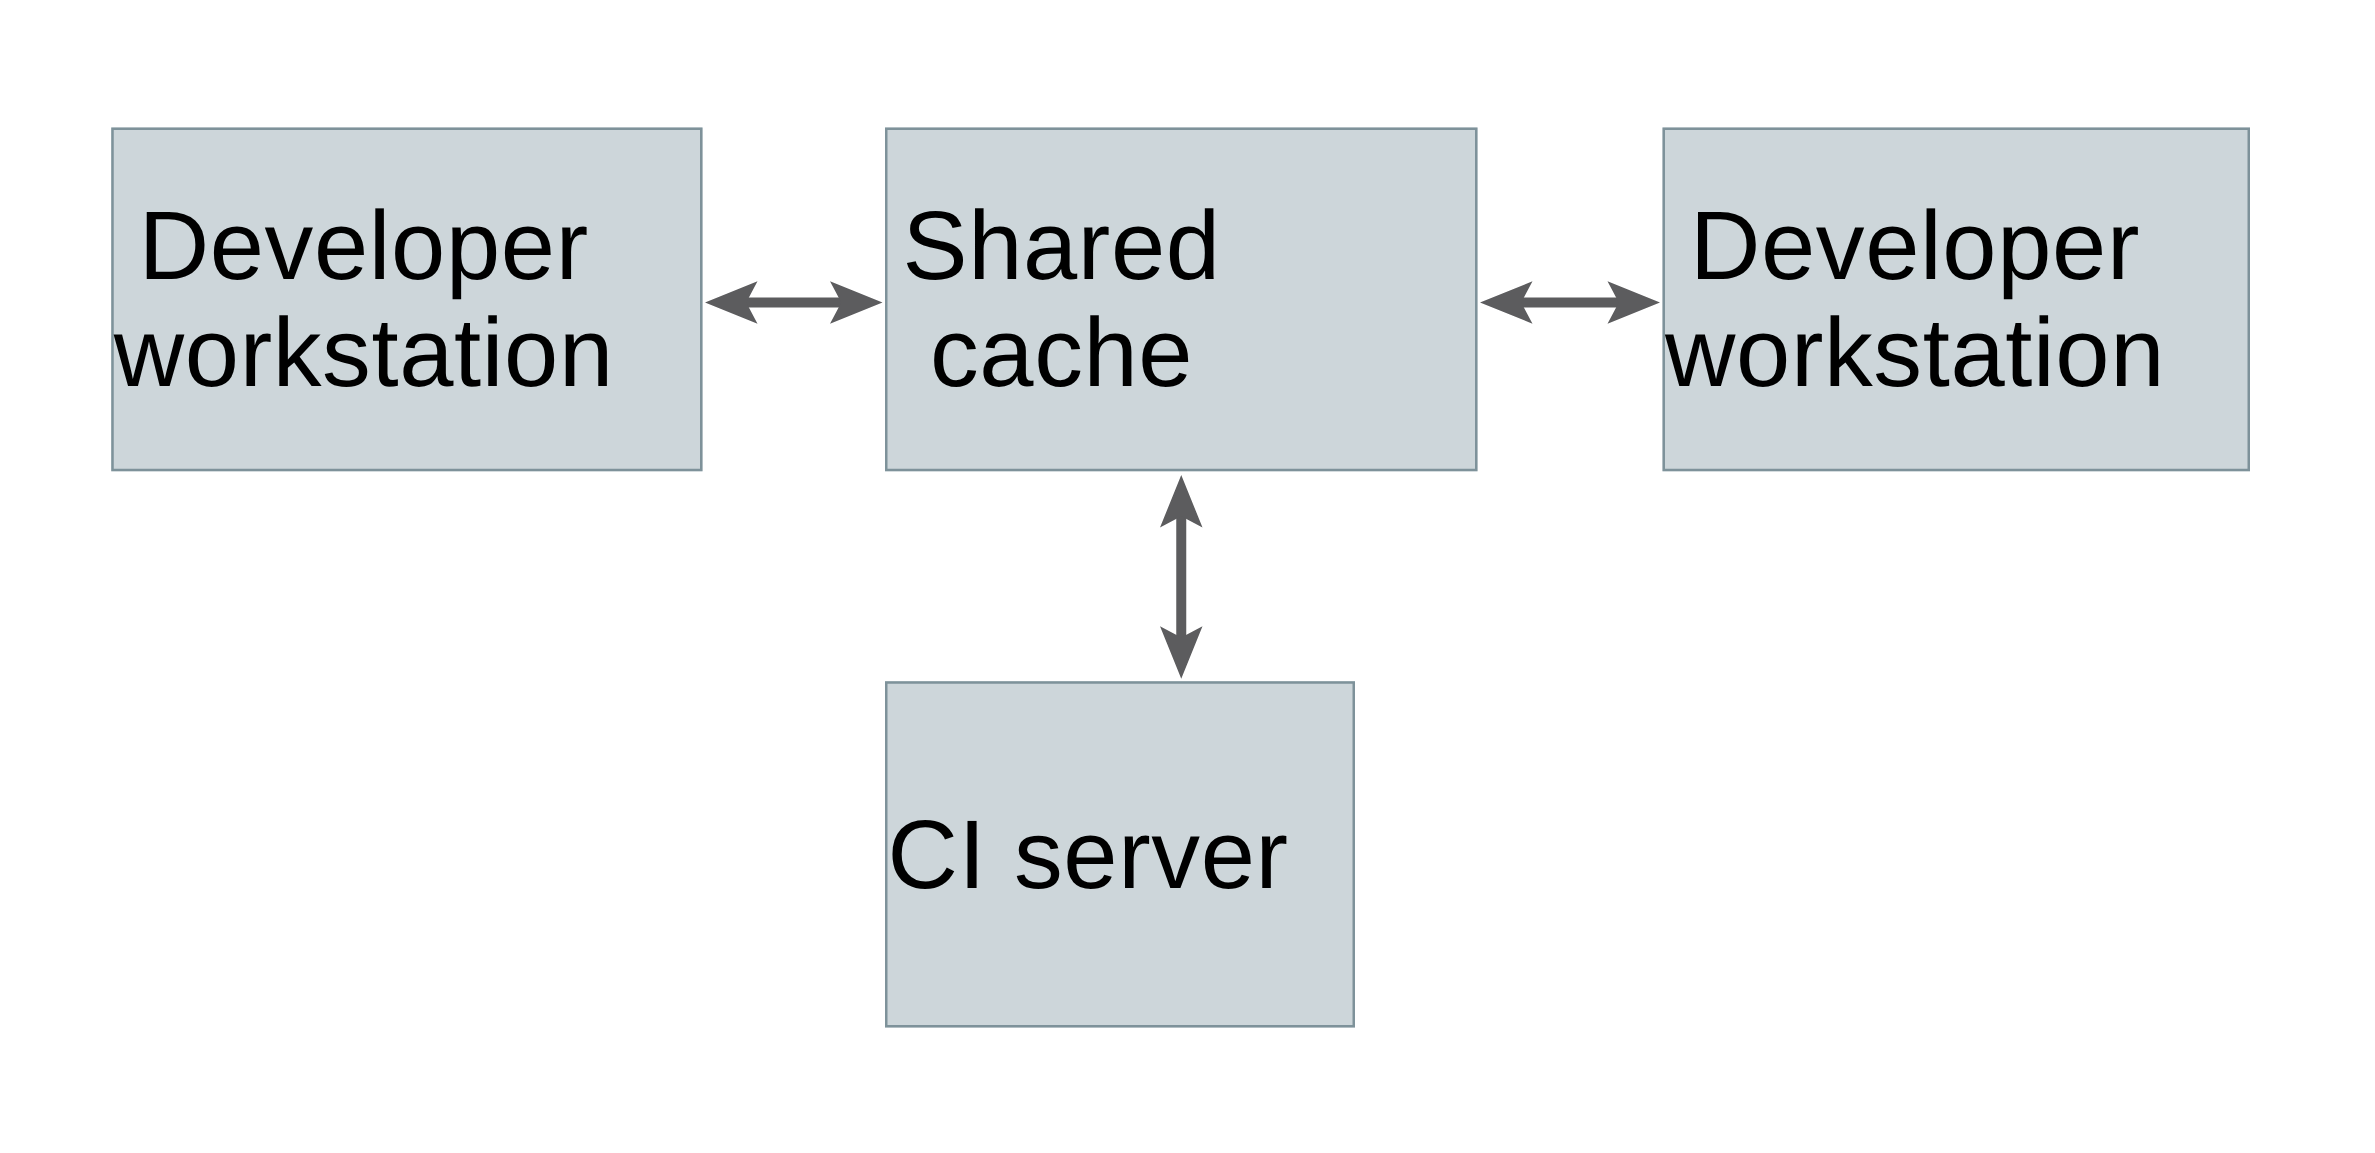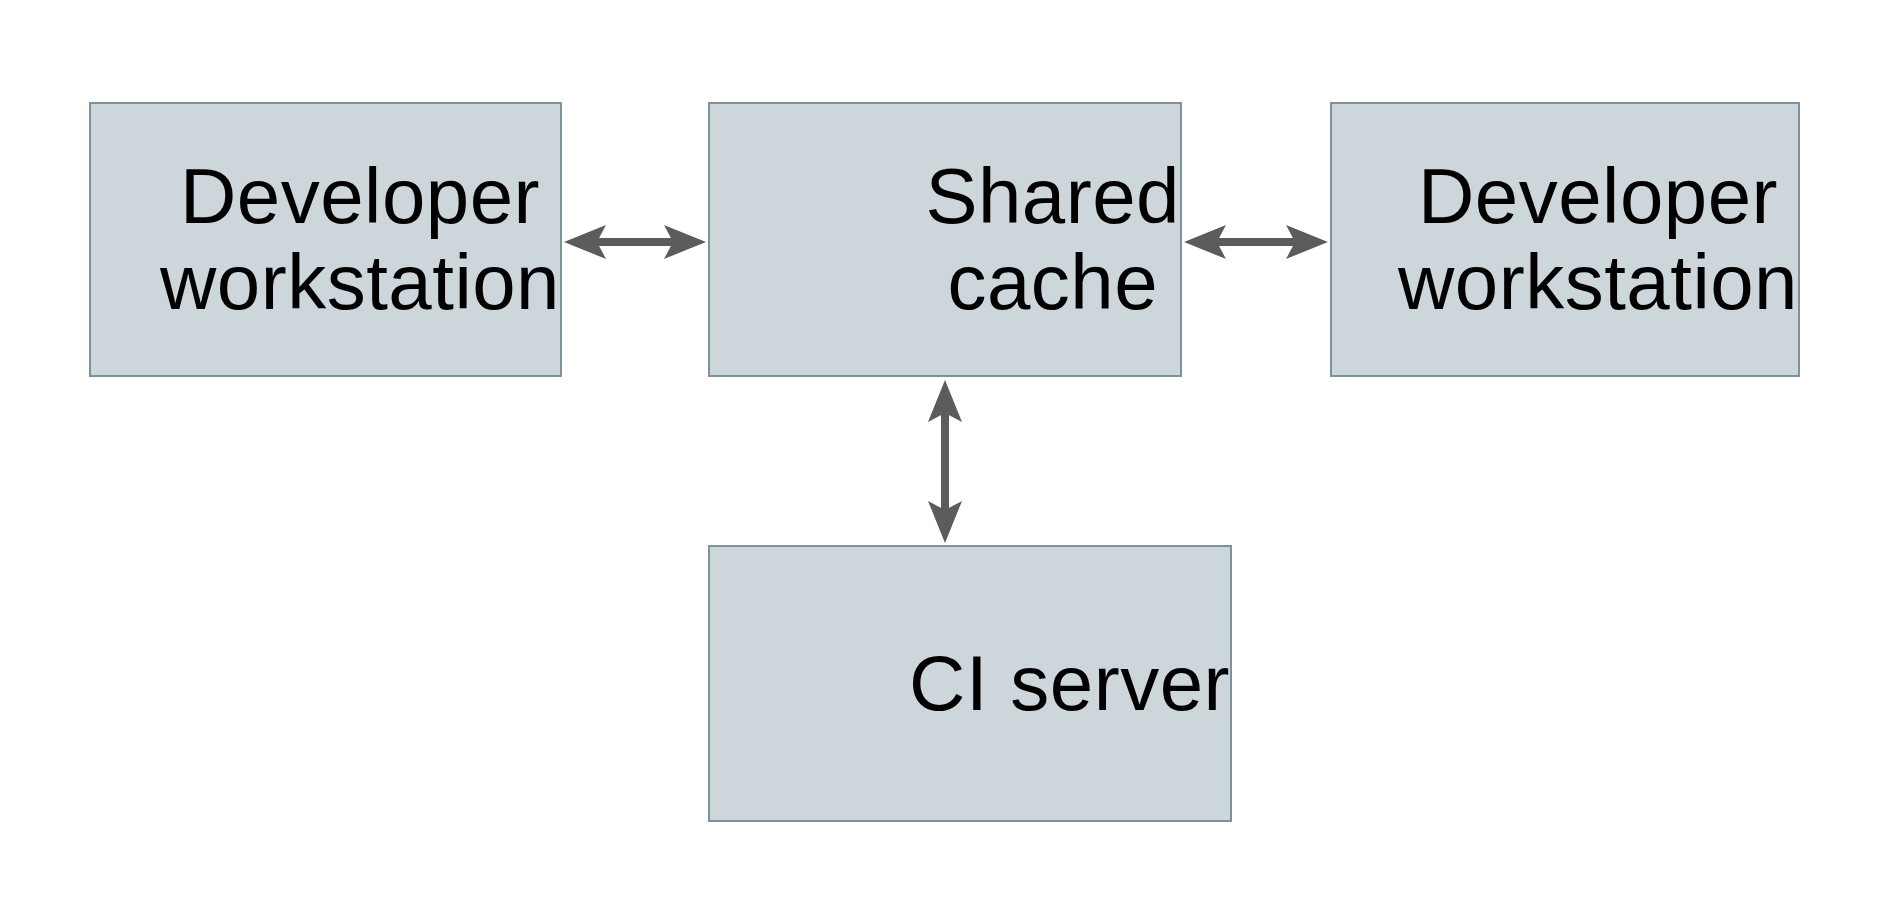--- a/index.html
+++ b/index.html
@@ -22,34 +22,34 @@
     width: 1900px;
     height: 922px;
     background: var(--background);
   }
   .node {
     position: absolute;
     background: var(--node-fill);
     border: 2px solid var(--node-border);
     display: flex;
     align-items: center;
-    justify-content: flex-end;
+    justify-content: flex-start;
   }
   .node-label {
     font-size: 78px;
     line-height: 1.1;
     color: var(--node-text);
     text-align: center;
     white-space: pre-line;
     letter-spacing: 0.5px;
   }
   #node-dev-left   { left:  89px; top: 102px; width: 473px; height: 275px; }
   #node-shared     { left: 708px; top: 102px; width: 474px; height: 275px; padding-left: 12px; }
   #node-dev-right  { left: 1330px; top: 102px; width: 470px; height: 275px; }
-  #node-ci         { left: 708px; top: 545px; width: 524px; height: 277px; }
+  #node-ci         { left: 708px; top: 545px; width: 376px; height: 277px; }
   .edge {
     position: absolute;
     color: var(--arrow-color);
   }
   #edge-left  { left:  562px; top: 212px; }
   #edge-right { left: 1182px; top: 212px; }
   #edge-down  { left:  915px; top: 378px; }
 </style>
 </head>
 <body>

